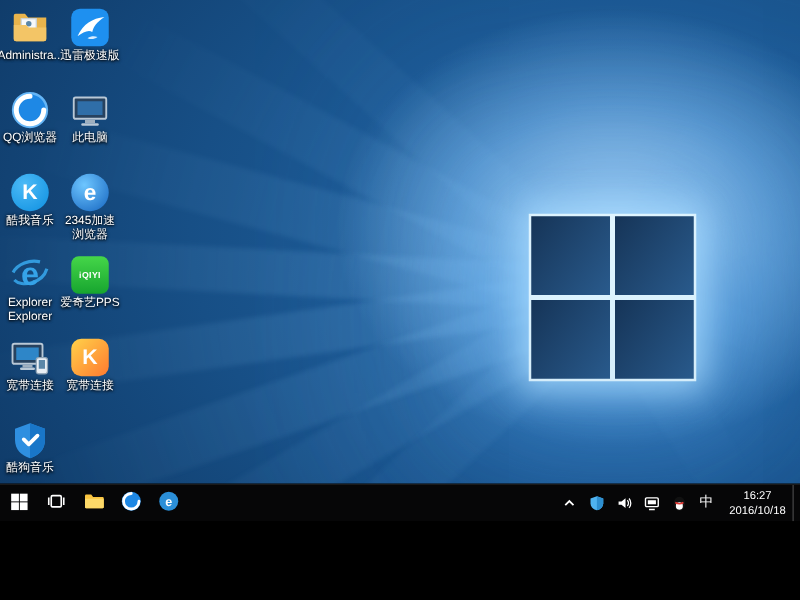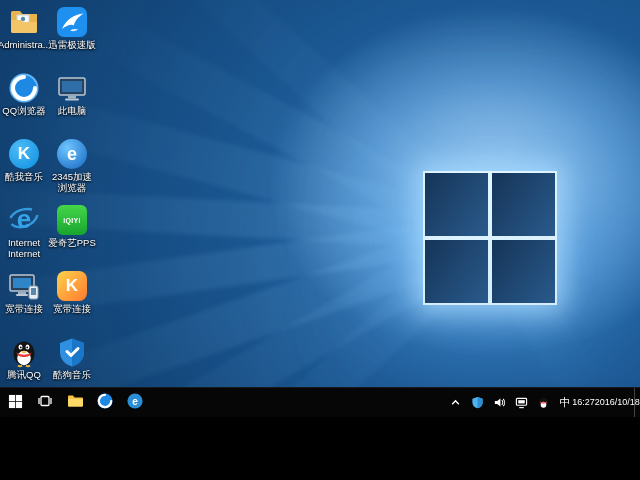--- a/index.html
+++ b/index.html
@@ -52,21 +52,21 @@
   
   .taskbar{position:absolute;left:0;bottom:0;width:640px;height:30px;background:#060607;
     display:flex;align-items:stretch;border-top:1px solid #1a1a1a;box-sizing:border-box;}
   .tb-btn{width:30px;height:29px;background:none;border:none;padding:0;margin:0;
     display:flex;align-items:center;justify-content:center;cursor:pointer;}
   .tb-spacer{flex:1;}
   .tray{display:flex;align-items:center;gap:6px;padding:0 5px;}
   .tray-btn{background:none;border:none;padding:0;margin:0;display:flex;align-items:center;justify-content:center;
     width:16px;height:29px;cursor:pointer;}
   .ime{color:#fff;font-size:11px;line-height:1;}
-  .clock{display:flex;flex-direction:row;justify-content:center;align-items:center;
+  .clock{display:flex;flex-direction:column;justify-content:center;align-items:center;
     color:#fff;font-size:9px;line-height:1.3;width:56px;cursor:default;}
   .show-desktop{width:5px;height:29px;border-left:1px solid rgba(255,255,255,.25);}
 </style>
 </head>
 <body>
 
 <div class="screen">
 
   <div class="wallpaper">
     <div class="ray r1"></div>
@@ -159,21 +159,21 @@
     </div>
 
     <div class="cell">
       <div class="ico">
         <svg width="32" height="32" viewBox="0 0 32 32">
           <text x="16" y="24" font-size="26" font-weight="bold" fill="#35a3e8" text-anchor="middle" font-family="Liberation Sans, sans-serif">e</text>
           <path d="M3.5 20 C9 26 26 23 29.5 11" stroke="#35a3e8" stroke-width="2.5" fill="none" opacity="0.9"></path>
           <path d="M2.5 14 C6 7 16 3.5 24 5.5" stroke="#35a3e8" stroke-width="2.5" fill="none" opacity="0.9"></path>
         </svg>
       </div>
-      <div class="lbl">Internet Internet</div>
+      <div class="lbl">Explorer Explorer</div>
     </div>
 
     <div class="cell">
       <div class="ico">
         <div class="glyph iqiyi-bg">
             <span>iQIYI</span>
           </div>
       </div>
       <div class="lbl">爱奇艺PPS</div>
     </div>
@@ -194,36 +194,20 @@
 
     <div class="cell">
       <div class="ico">
         <div class="glyph kuwo-bg">
             <span>K</span>
           </div>
       </div>
       <div class="lbl">宽带连接</div>
     </div>
 
-    <div class="cell">
-      <div class="ico">
-        <svg width="32" height="32" viewBox="0 0 32 32">
-          <ellipse cx="16" cy="17.5" rx="10.5" ry="12" fill="#141414"></ellipse>
-          <ellipse cx="16" cy="22" rx="6.8" ry="7.2" fill="#fff"></ellipse>
-          <ellipse cx="12.5" cy="11" rx="2" ry="2.6" fill="#fff"></ellipse>
-          <ellipse cx="19.5" cy="11" rx="2" ry="2.6" fill="#fff"></ellipse>
-          <circle cx="12.8" cy="11.4" r="0.9" fill="#000"></circle>
-          <circle cx="19.2" cy="11.4" r="0.9" fill="#000"></circle>
-          <path d="M12.5 15.2 h7 l-3.5 2.5 z" fill="#f6b73c"></path>
-          <path d="M8.5 16.5 q7.5 4.5 15 0 l-1.5 3 q-6 3 -12 0 z" fill="#e53935"></path>
-          <path d="M10 29.5 q2 1.5 4 0 M18 29.5 q2 1.5 4 0" stroke="#f6b73c" stroke-width="2" fill="none"></path>
-        </svg>
-      </div>
-      <div class="lbl">腾讯QQ</div>
-    </div>
 
     <div class="cell">
       <div class="ico">
         <svg width="32" height="32" viewBox="0 0 32 32">
           <path d="M16 2.5 L28 7 V16 C28 23.5 23 28.5 16 30.5 C9 28.5 4 23.5 4 16 V7 Z" fill="#2f8fe0"></path>
           <path d="M16 2.5 L28 7 V16 C28 23.5 23 28.5 16 30.5 Z" fill="#1976c8"></path>
           <path d="M11 15.5 l4 4 l7-7" stroke="#fff" stroke-width="3" fill="none" stroke-linecap="round" stroke-linejoin="round"></path>
         </svg>
       </div>
       <div class="lbl">酷狗音乐</div>

